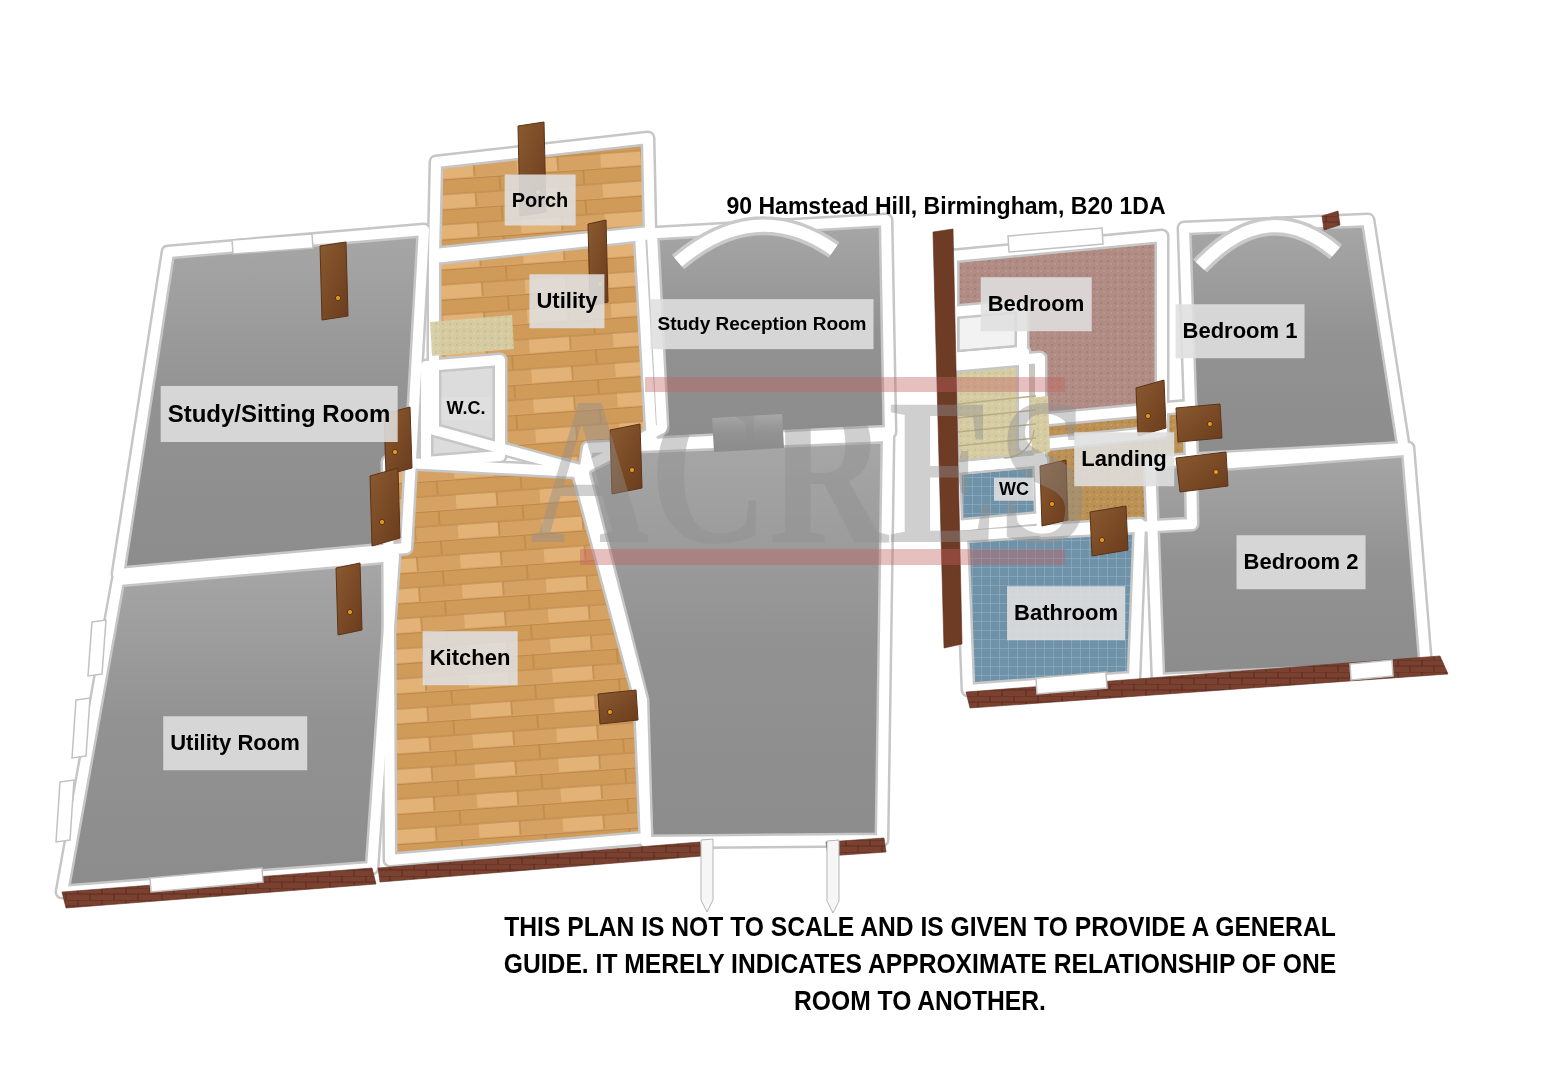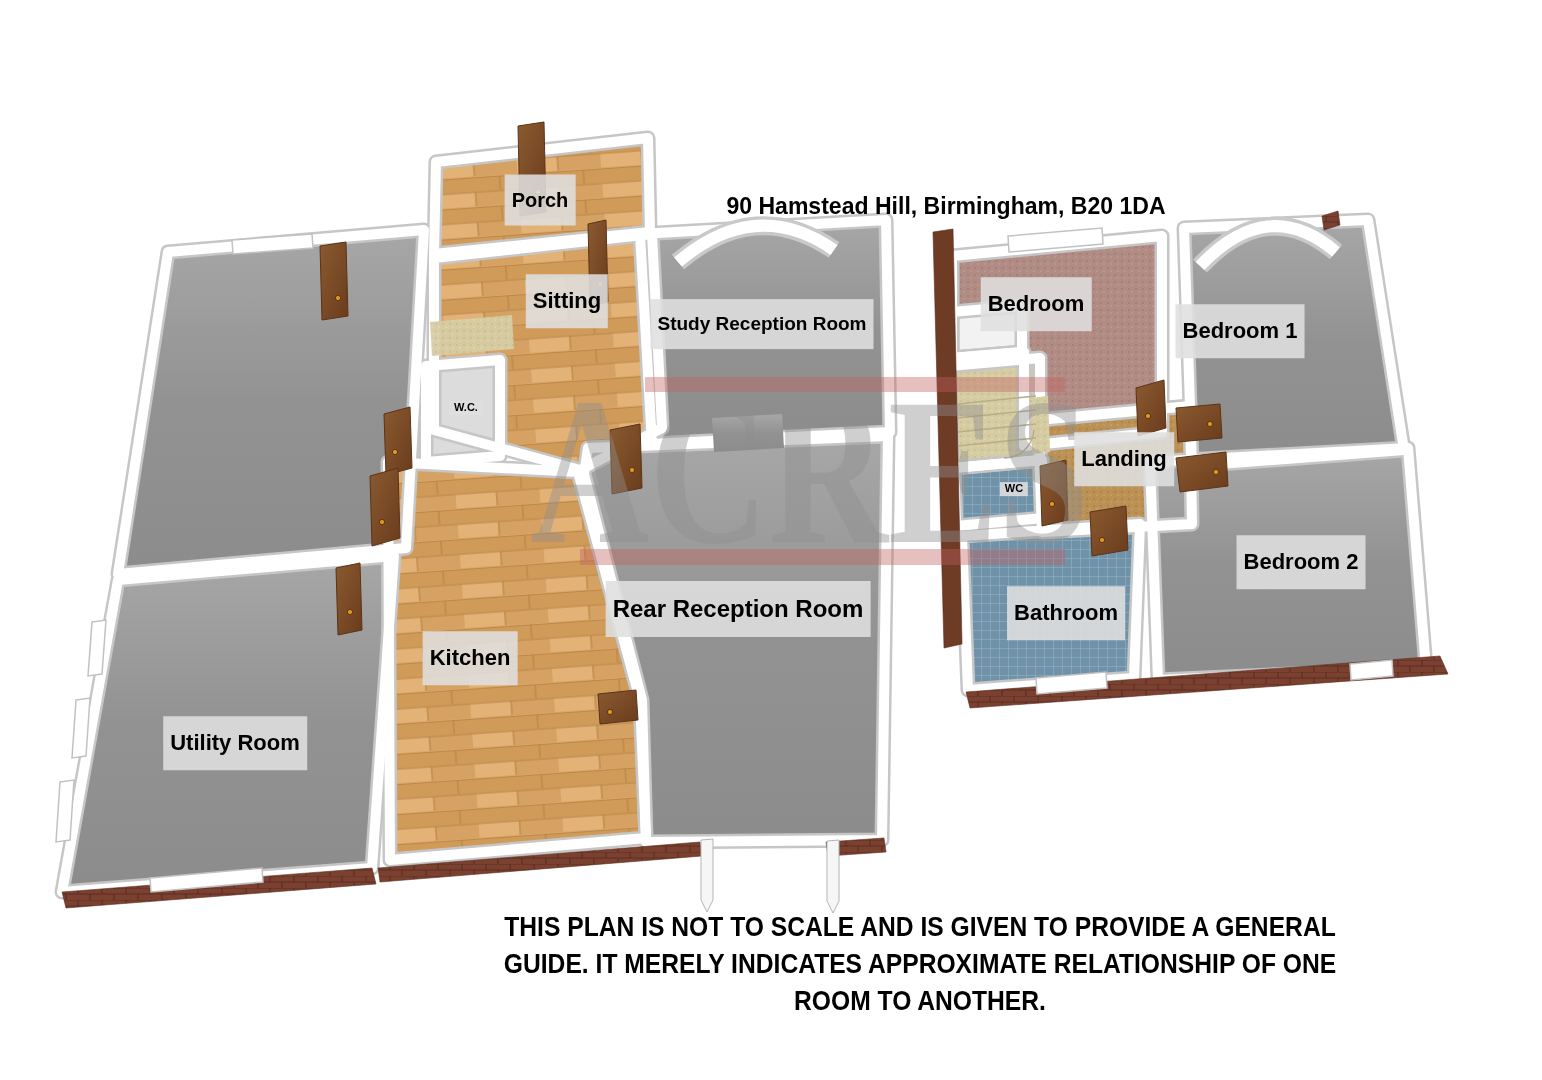--- a/index.html
+++ b/index.html
@@ -3,21 +3,21 @@
 <meta charset="utf-8">
 <style>
   html,body{margin:0;padding:0;background:#ffffff;}
   #stage{position:relative;width:1542px;height:1080px;background:#ffffff;overflow:hidden;
          font-family:"Liberation Sans",sans-serif;}
   #plan-svg{position:absolute;left:0;top:0;}
   .room-label{position:absolute;transform:translate(-50%,-50%);
       background:rgba(223,223,223,0.88);color:#000;font-weight:bold;
       white-space:nowrap;padding:13px 7px;line-height:1.25;
       font-family:"Liberation Sans",sans-serif;}
-  .lbl-sm{font-size:11px;padding:0 5px;}
+  .lbl-sm{font-size:18px;padding:0 5px;}
   .lbl-md{font-size:20px;}
   .lbl-lg{font-size:22px;}
   .lbl-xl{font-size:24px;}
   .lbl-19{font-size:19px;}
   .lbl-23{font-size:22px;margin-top:12px;}
   #address{position:absolute;left:946px;top:206px;transform:translate(-50%,-50%) scaleX(0.96);
       font-size:24px;font-weight:bold;color:#000;white-space:nowrap;}
   #disclaimer{position:absolute;left:920px;top:963px;transform:translate(-50%,-50%) scaleX(0.88);
       text-align:center;font-weight:bold;color:#000;font-size:28px;line-height:37px;white-space:nowrap;}
 </style>
@@ -233,26 +233,26 @@
   <g>
     <rect x="645" y="377" width="420" height="15" fill="#c06060" opacity="0.4"></rect>
     <rect x="580" y="549" width="485" height="16" fill="#c06060" opacity="0.4"></rect>
     <text x="810" y="542" text-anchor="middle" textLength="560" lengthAdjust="spacingAndGlyphs" font-family="Liberation Serif, DejaVu Serif, serif" font-weight="bold" font-size="210" fill="#8f8f8f" opacity="0.42">ACRES</text>
   </g>
 </svg>
 
 <div id="address">90 Hamstead Hill, Birmingham, B20 1DA</div>
 
 <div class="room-label lbl-md" style="left:540px;top:200px">Porch</div>
-<div class="room-label lbl-lg" style="left:567px;top:301px">Sitting</div>
+<div class="room-label lbl-lg" style="left:567px;top:301px">Utility</div>
 <div class="room-label lbl-19" style="left:762px;top:324px">Study Reception Room</div>
+<div class="room-label lbl-xl" style="left:279px;top:414px">Study/Sitting Room</div>
 <div class="room-label lbl-sm" style="left:466px;top:408px">W.C.</div>
 <div class="room-label lbl-23" style="left:470px;top:646px">Kitchen</div>
 <div class="room-label lbl-23" style="left:235px;top:731px">Utility Room</div>
-<div class="room-label lbl-xl" style="left:738px;top:609px">Rear Reception Room</div>
 
 <div class="room-label lbl-lg" style="left:1036px;top:304px">Bedroom</div>
 <div class="room-label lbl-lg" style="left:1240px;top:331px">Bedroom 1</div>
 <div class="room-label lbl-23" style="left:1124px;top:447px">Landing</div>
 <div class="room-label lbl-sm" style="left:1014px;top:489px">WC</div>
 <div class="room-label lbl-23" style="left:1066px;top:601px">Bathroom</div>
 <div class="room-label lbl-lg" style="left:1301px;top:562px">Bedroom 2</div>
 
 <div id="disclaimer">
   <div>THIS PLAN IS NOT TO SCALE AND IS GIVEN TO PROVIDE A GENERAL</div>

